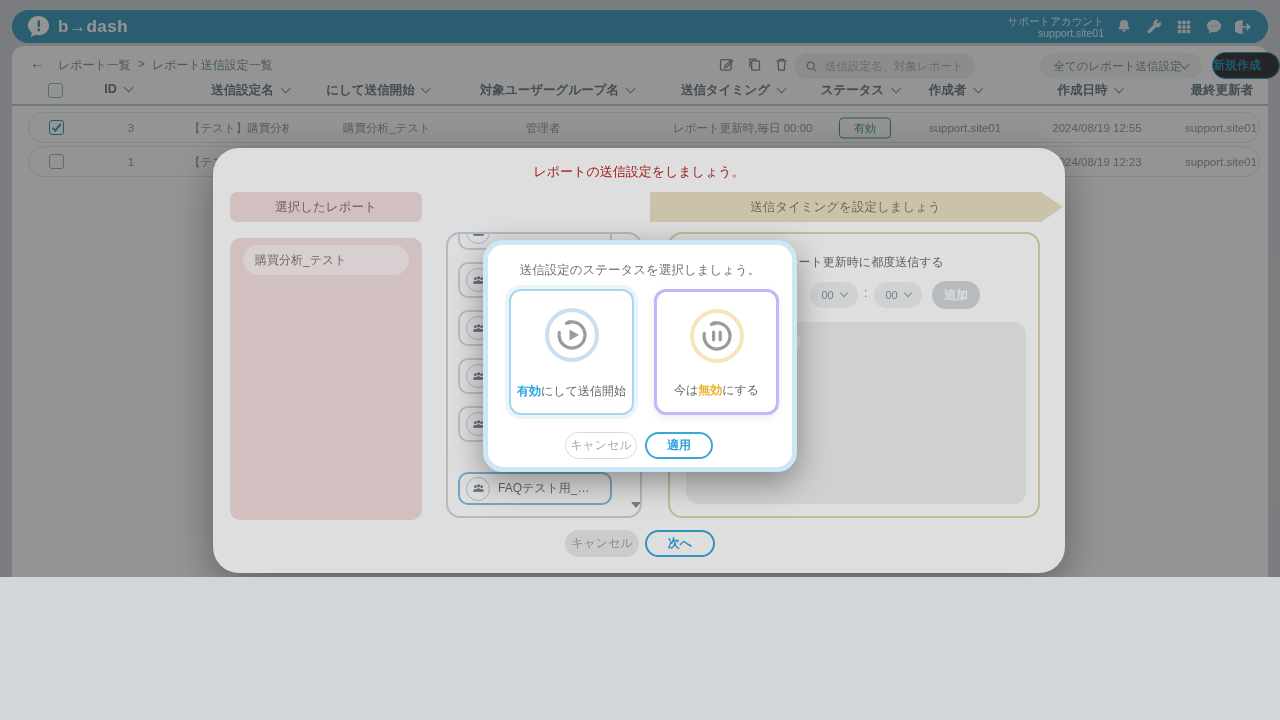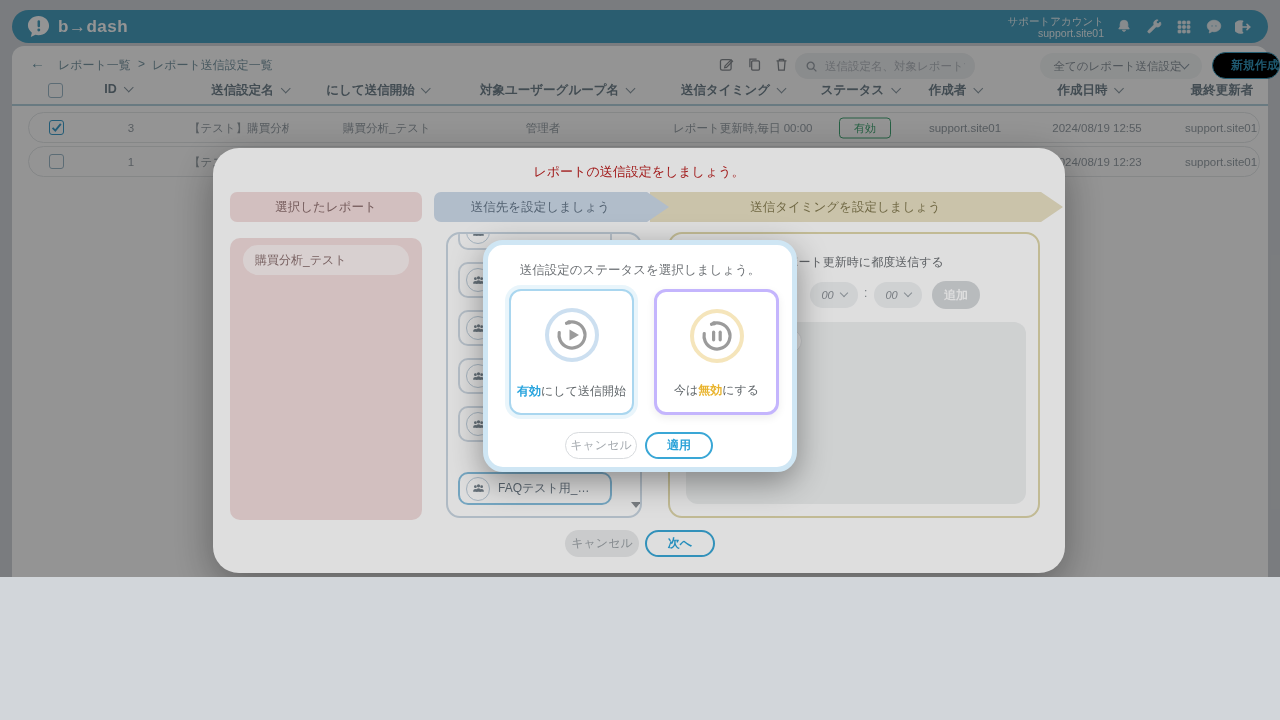--- a/index.html
+++ b/index.html
@@ -20,22 +20,22 @@
   .crumb-txt { font-size:12px; color:#7b98a4; }
   .tool-ic svg { width:17px; height:17px; fill:none; stroke:#878c91; stroke-width:1.8; }
   .search-pill { left:783px; top:3px; width:180px; height:26px; background:#eef0f2; border-radius:13px;
                  display:flex; align-items:center; padding:0 10px; gap:7px; }
   .search-pill input { border:none; outline:none; background:transparent; font-size:11.5px; color:#6c747b; width:140px;
                        font-family:inherit; }
   .search-pill input::placeholder { color:#b4bac0; }
   .filter-pill { left:1028px; top:3px; width:162px; height:26px; background:#f4f6f7; border-radius:13px;
                  display:flex; align-items:center; justify-content:center; padding:0 12px;
                  font-size:11.5px; color:#8a949c; cursor:pointer; }
-  .btn-outline { border:1.5px solid #3fa2c6; color:#3599bf; background:#000000; border-radius:14px;
-                 font-size:12px; font-weight:bold; display:flex; align-items:center; justify-content:flex-end; cursor:pointer; }
+  .btn-outline { border:1.5px solid #3fa2c6; color:#3599bf; background:#404040; border-radius:14px;
+                 font-size:12px; font-weight:bold; display:flex; align-items:center; justify-content:flex-start; cursor:pointer; }
   .chev { width:7px; height:7px; border-right:1.7px solid #8a99a3; border-bottom:1.7px solid #8a99a3;
           transform:rotate(45deg); margin-top:-4px; display:inline-block; }
   .th { position:absolute; top:0; transform:translateX(-50%); display:flex; align-items:center; gap:8px;
         font-size:12.5px; font-weight:bold; color:#72838e; white-space:nowrap; cursor:pointer; }
   .cbx { width:15px; height:15px; border:1.6px solid #9fb9c9; border-radius:3px; background:#fff; cursor:pointer; }
   .cbx-on { border-color:#3f9fcc; display:flex; align-items:center; justify-content:center; }
   .row { position:absolute; left:16px; width:1232px; height:31px; border:1px solid #e4e7e9; border-radius:16px; cursor:pointer; }
   .cell { position:absolute; top:50%; transform:translate(-50%,-50%); font-size:11.5px; color:#98a1a8; white-space:nowrap; }
   .cell-l { position:absolute; top:50%; transform:translateY(-50%); font-size:11.5px; color:#98a1a8; white-space:nowrap; }
   .badge-green { position:absolute; top:50%; transform:translate(-50%,-50%); border:1.4px solid #44a876; color:#44a876;
@@ -68,21 +68,21 @@
   .gico { width:24px; height:24px; min-width:24px; border:1.6px solid #bfcfdc; border-radius:50%;
           display:flex; align-items:center; justify-content:center; }
   .gico svg { width:15px; height:15px; fill:#76828c; }
   .glabel { font-size:12px; color:#6b7884; white-space:nowrap; }
   .sarrow-up { position:absolute; width:0; height:0; border-left:5px solid transparent; border-right:5px solid transparent;
                border-bottom:6px solid #8a8f94; cursor:pointer; }
   .sarrow-dn { position:absolute; width:0; height:0; border-left:5px solid transparent; border-right:5px solid transparent;
                border-top:6px solid #8a8f94; cursor:pointer; }
   .rpanel { left:455px; top:84px; width:372px; height:286px; border:2px solid #ded6ab; border-radius:14px; }
   .tsel { position:absolute; width:48px; height:26px; background:#eef0f2; border-radius:13px; display:flex;
-          align-items:center; justify-content:center; gap:7px; font-size:11px; color:#8a9096; cursor:pointer;font-style:italic; }
+          align-items:center; justify-content:center; gap:7px; font-size:11px; color:#8a9096; cursor:pointer; }
   .tsel .chev { width:6px; height:6px; border-color:#9aa2a8; }
   .addbtn { position:absolute; width:48px; height:28px; background:#d4d7da; border-radius:14px; color:#fff;
             font-weight:bold; font-size:12px; display:flex; align-items:center; justify-content:center; cursor:pointer; }
   .tlist { position:absolute; left:16px; top:88px; width:340px; height:182px; background:#eef0f1; border-radius:12px; }
   .tchip { position:absolute; left:32px; top:95px; width:100px; height:24px; background:#fff;
            border:1px solid #e3e5e7; border-radius:12px; }
   .pill-btn { position:absolute; height:27px; border-radius:14px; display:flex; align-items:center;
               justify-content:center; font-size:12px; cursor:pointer; }
   .btn-gray { background:#e9eaeb; color:#9ba1a6; }
   .btn-blue-outline { background:#fff; border:2px solid #3aa7d6; color:#2aa2d8; font-weight:bold; }
@@ -278,23 +278,20 @@
   </div>
 
   <div class="abs overlay1"></div>
 
   <div class="abs wizard">
     <div class="abs wiz-title">レポートの送信設定をしましょう。</div>
 
     <div class="step step1">
       <span>選択したレポート</span>
       </div>
-    <div class="step step2">
-      <span>送信先を設定しましょう</span>
-      </div>
     <div class="step step3">
       <span>送信タイミングを設定しましょう</span>
       </div>
 
     <div class="abs lpanel">
       <div class="lpill">
         <span>購買分析_テスト</span>
       </div>
     </div>
 

